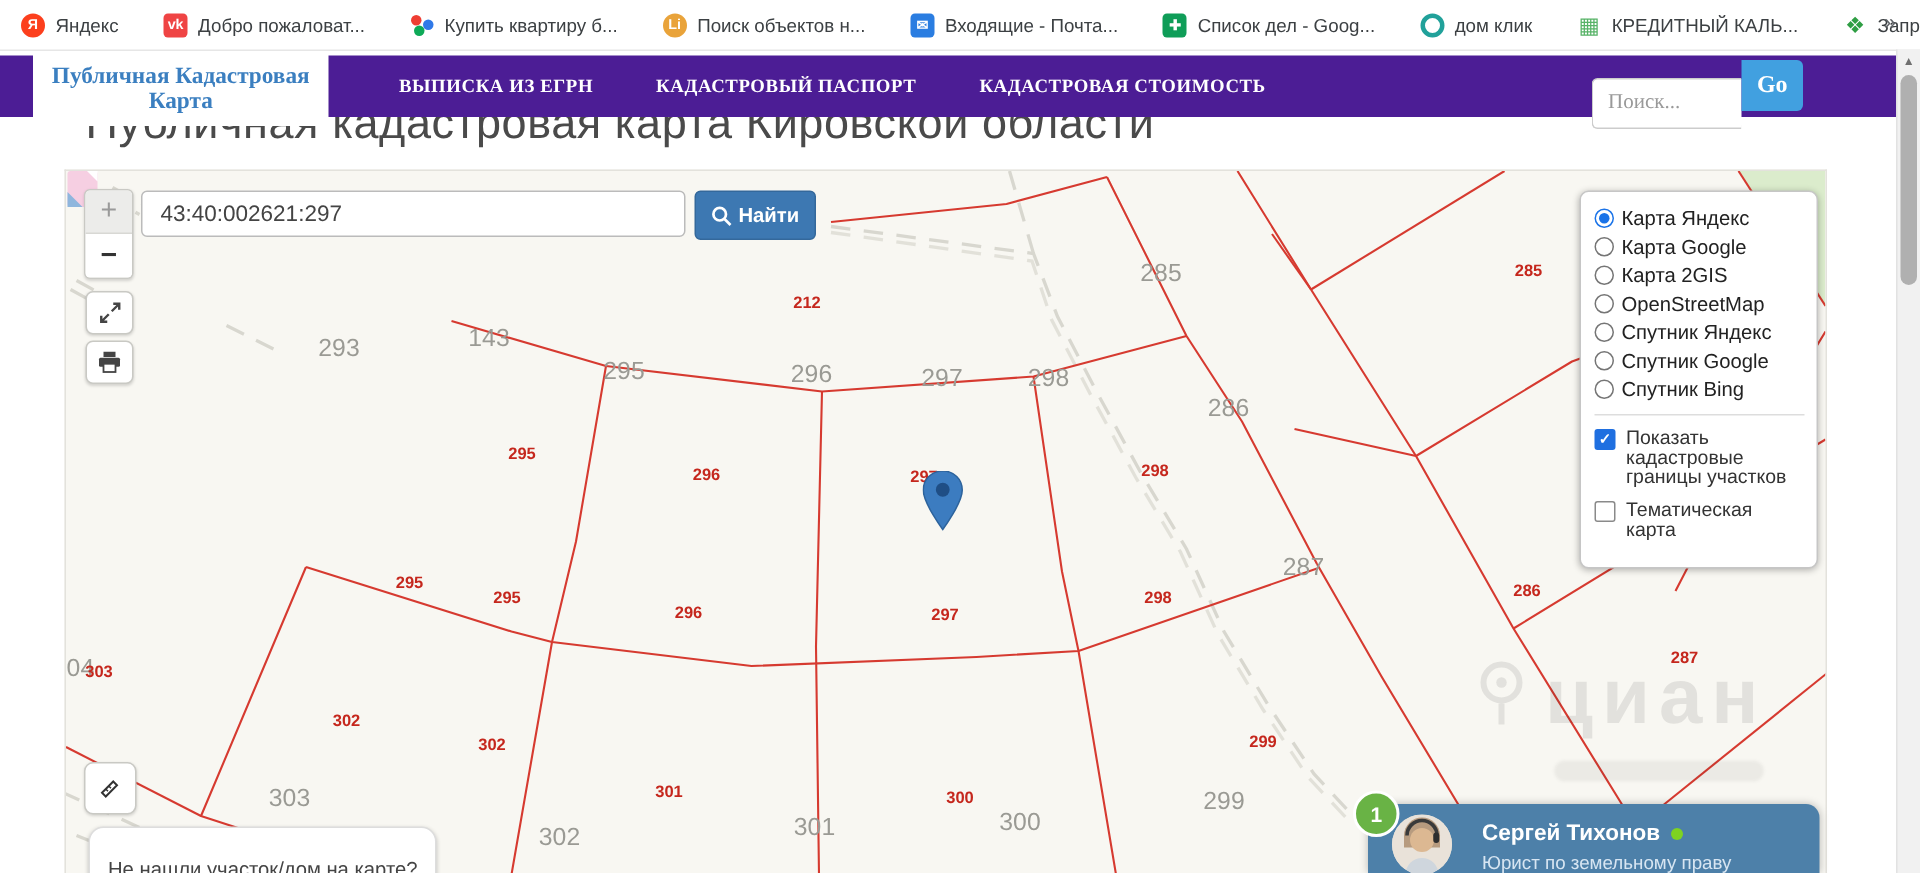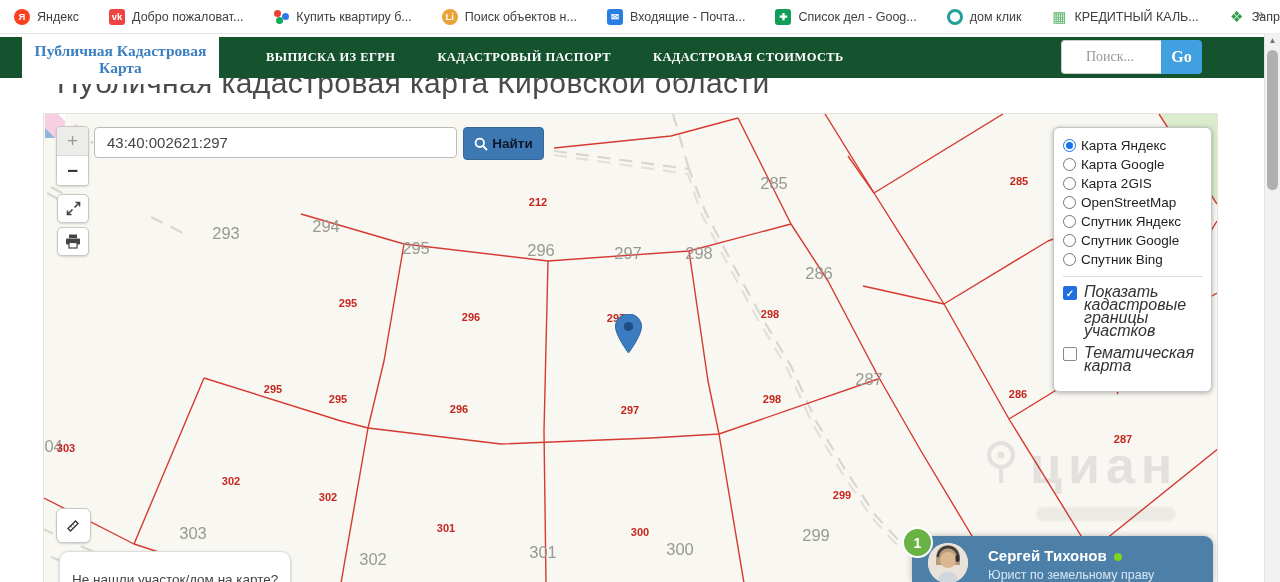--- a/index.html
+++ b/index.html
@@ -18,31 +18,31 @@
   .bm-ring{border-radius:50%;background:#fff;}
   .bm-plain{background:none;font-size:15px;font-weight:400;}
   .bm-dots{background:none;}
   .bm-dots i{position:absolute;width:7px;height:7px;border-radius:50%;}
   .bm-dots .d1{background:#ef3e33;left:1px;top:1px;}
   .bm-dots .d2{background:#0faa58;left:3px;top:8px;}
   .bm-dots .d3{background:#3079e8;left:9px;top:4px;}
   .bm-chevron{position:absolute;right:16px;top:6px;font-size:14px;color:#5f6368;cursor:pointer;}
 
   
-  .site-header{position:absolute;left:0;top:37px;width:1272px;height:41px;background:#14532d;z-index:20;}
+  .site-header{position:absolute;left:0;top:37px;width:1272px;height:41px;background:#4c1d95;z-index:20;}
   .logo-box{position:absolute;left:22px;top:-1px;width:197px;height:48px;background:#fff;
             text-align:center;padding-top:6px;box-sizing:border-box;cursor:pointer;}
   .logo-box .l1,.logo-box .l2{font-family:"Liberation Serif",serif;font-weight:700;color:#3b7fc0;
             font-size:15.5px;line-height:17px;}
   .nav{position:absolute;left:245px;top:0;height:41px;display:flex;align-items:center;}
   .nav-item{font-family:"Liberation Serif",serif;font-size:12.5px;font-weight:700;color:#fff;
             letter-spacing:.4px;margin:0 21px;cursor:pointer;white-space:nowrap;}
   .hdr-search{position:absolute;right:70px;top:3px;display:flex;height:34px;}
   .hdr-search input{width:100px;height:34px;border:1px solid #ccc;border-right:none;border-radius:4px 0 0 4px;
-            padding:0 24px;font-family:"Liberation Serif",serif;font-size:14px;color:#333;outline:none;box-sizing:border-box;}
+            padding:0 10px;font-family:"Liberation Serif",serif;font-size:14px;color:#333;outline:none;box-sizing:border-box;margin-top:12px;}
   .hdr-search input::placeholder{color:#999;}
   .go-btn{width:41px;height:34px;background:#41a0e0;border:none;border-radius:0 4px 4px 0;color:#fff;
             font-size:16px;font-weight:700;cursor:pointer;font-family:"Liberation Serif",serif;}
 
   
   .page-heading{position:absolute;left:57px;top:66px;font-size:30px;color:#4a4a4a;letter-spacing:.4px;z-index:5;white-space:nowrap;}
 
   
   .map{position:absolute;left:43px;top:113px;width:1173px;height:469px;background:#f8f7f2;
        border-left:1px solid #e3e2dc;border-top:1px solid #e3e2dc;border-right:1px solid #e3e2dc;
@@ -66,41 +66,41 @@
   .sq-btn{position:absolute;width:30px;height:27px;background:#fff;border:1px solid #c9c9c4;border-radius:5px;
           box-shadow:0 1px 2px rgba(0,0,0,.15);display:flex;align-items:center;justify-content:center;cursor:pointer;z-index:10;}
   .expand-btn{left:13px;top:80px;}
   .print-btn{left:13px;top:113px;}
   .ruler-btn{left:12px;top:394px;width:33px;height:33px;border-radius:6px;}
 
   .map-search{position:absolute;left:50px;top:13px;display:flex;z-index:10;}
   .map-search input{width:363px;height:31px;border:1px solid #bbb;border-radius:4px;padding:0 12px;font-size:15px;
             color:#444;outline:none;box-sizing:border-box;background:#fff;font-family:"Liberation Sans",sans-serif;}
   .find-btn{margin-left:6px;width:79px;height:31px;background:#3d78b2;border:1px solid #34689b;border-radius:4px;
-            color:#0f172a;font-size:13.5px;font-weight:700;display:flex;align-items:center;justify-content:center;gap:4px;cursor:pointer;}
+            color:#ffffff;font-size:13.5px;font-weight:700;display:flex;align-items:center;justify-content:center;gap:4px;cursor:pointer;}
 
   .artifact{position:absolute;left:1px;top:0;width:20px;height:24px;background:#f6cfe2;border-radius:2px;z-index:9;}
   .artifact:before{content:"";position:absolute;left:0;bottom:0;border-left:10px solid #8fb6dd;border-top:10px solid transparent;}
   .artifact:after{content:"";position:absolute;right:0;top:0;border-right:7px solid #fff;border-bottom:7px solid transparent;}
 
   
   .layer-panel{position:absolute;left:1009px;top:13px;width:159px;background:#fff;border:1px solid #c6c6c6;
             border-radius:6px;box-shadow:0 1px 5px rgba(0,0,0,.3);padding:8px 8px 10px 9px;box-sizing:border-box;z-index:12;}
   .radio-row{display:flex;align-items:center;gap:5px;height:19px;cursor:pointer;}
   .radio{width:13px;height:13px;border:1.5px solid #757575;border-radius:50%;box-sizing:border-box;position:relative;flex:0 0 13px;}
   .radio.sel{border-color:#1a73e8;}
   .radio.sel:after{content:"";position:absolute;left:1.5px;top:1.5px;width:7px;height:7px;border-radius:50%;background:#1a73e8;}
   .radio-label{font-size:13.5px;color:#222;white-space:nowrap;}
   .panel-divider{height:1px;background:#ddd;margin:7px 0 8px 0;}
   .check-row{display:flex;align-items:flex-start;gap:7px;margin-bottom:9px;cursor:pointer;}
   .checkbox{width:14px;height:14px;border-radius:2px;box-sizing:border-box;flex:0 0 14px;display:flex;
             align-items:center;justify-content:center;font-size:10px;font-weight:700;margin-top:1px;}
   .checkbox.on{background:#1f6fe0;color:#fff;border:none;}
   .checkbox.off{background:#fff;border:1.5px solid #8a8a8a;color:transparent;}
-  .check-label{font-size:16px;color:#333;line-height:13px;max-width:112px;font-style:italic;}
+  .check-label{font-size:13px;color:#333;line-height:13px;max-width:112px;}
 
   
   .map-tooltip{position:absolute;left:15px;top:437px;background:#fff;border:1px solid #ddd;border-radius:10px;
             padding:20px 12px;font-size:13.5px;color:#444;box-shadow:0 1px 3px rgba(0,0,0,.2);white-space:nowrap;z-index:10;}
 
   
   .pin{position:absolute;left:571px;top:200px;z-index:6;}
 
   
   .chat{position:absolute;left:912px;top:536px;width:301px;height:46px;background:#4d80a9;border-radius:9px 9px 0 0;
@@ -246,21 +246,21 @@
       <span class="red-lbl" style="left: 586px; top: 296px;">297</span>
       <span class="red-lbl" style="left: 728px; top: 285px;">298</span>
       <span class="red-lbl" style="left: 1079px; top: 325px;">287</span>
       <span class="red-lbl" style="left: 22px; top: 334px;">303</span>
       <span class="red-lbl" style="left: 798px; top: 381px;">299</span>
       <span class="red-lbl" style="left: 187px; top: 367px;">302</span>
       <span class="red-lbl" style="left: 284px; top: 383px;">302</span>
       <span class="red-lbl" style="left: 402px; top: 414px;">301</span>
       <span class="red-lbl" style="left: 596px; top: 418px;">300</span>
       <span class="gray-lbl" style="left: 182px; top: 76px; margin-top: 43px;">293</span>
-      <span class="gray-lbl" style="left: 282px; top: 112px;">294</span>
+      <span class="gray-lbl" style="left: 282px; top: 112px;">143</span>
       <span class="gray-lbl" style="left: 372px; top: 134px;">295</span>
       <span class="gray-lbl" style="left: 497px; top: 136px;">296</span>
       <span class="gray-lbl" style="left: 584px; top: 139px;">297</span>
       <span class="gray-lbl" style="left: 655px; top: 139px;">298</span>
       <span class="gray-lbl" style="left: 730px; top: 69px;">285</span>
       <span class="gray-lbl" style="left: 775px; top: 159px;">286</span>
       <span class="gray-lbl" style="left: 825px; top: 265px;">287</span>
       <span class="gray-lbl" style="left: 5px; top: 332px;">304</span>
       <span class="gray-lbl" style="left: 149px; top: 419px;">303</span>
       <span class="gray-lbl" style="left: 329px; top: 445px;">302</span>

